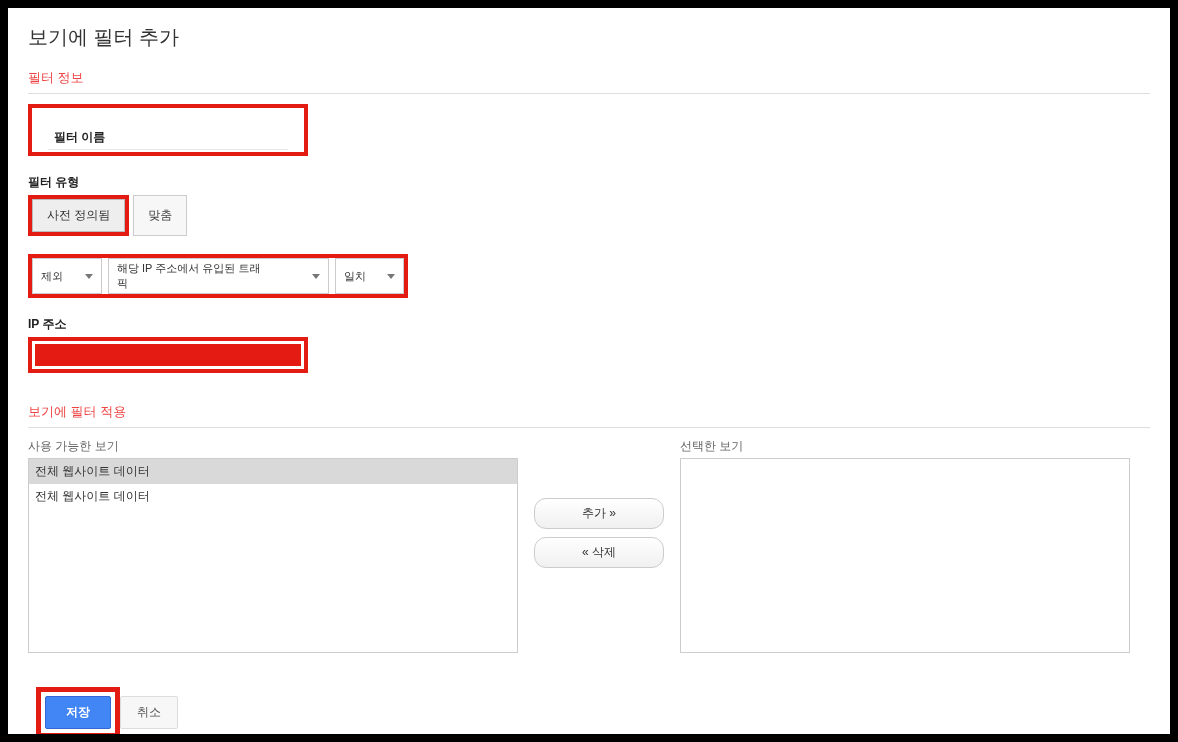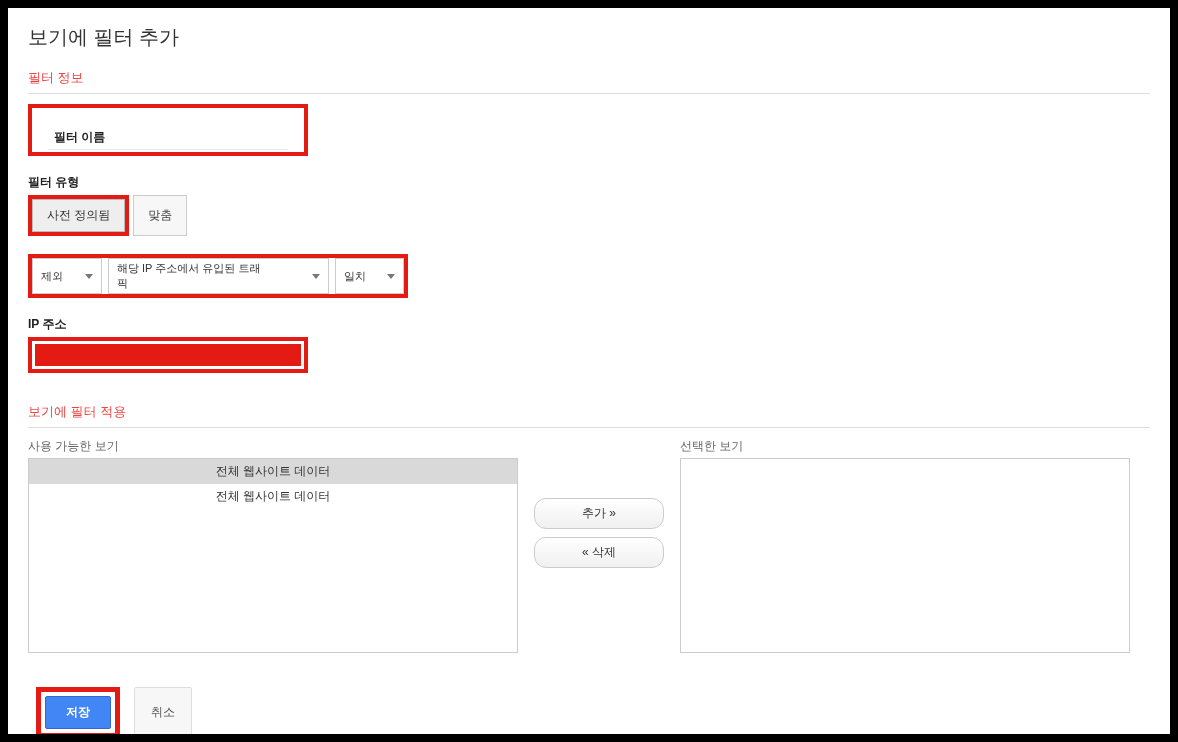--- a/index.html
+++ b/index.html
@@ -139,21 +139,20 @@
       font-size: 12px;
       color: #666;
       margin-bottom: 3px;
     }
     .list-box {
       border: 1px solid #ccc;
       width: 490px;
       height: 195px;
       overflow: auto;
       background: #fff;
-      text-align: center;
     }
     .list-item {
       padding: 4px 6px;
       font-size: 12px;
       color: #333;
       cursor: pointer;
     }
     .list-item.selected {
       background: #d9d9d9;
     }
@@ -171,21 +170,21 @@
       padding: 6px 10px;
       font-size: 12px;
       width: 130px;
       cursor: pointer;
       color: #333;
       border-radius: 12px;
     }
     .footer {
       margin-top: 34px;
       display: flex;
-      gap: 14px;
+      align-items: center;
       padding-left: 8px;
     }
     .save-wrap {
       border: 5px solid #e41b13;
       padding: 4px;
     }
     .primary-btn {
       background: #4285f4;
       color: #fff;
       border: 1px solid #3367d6;

